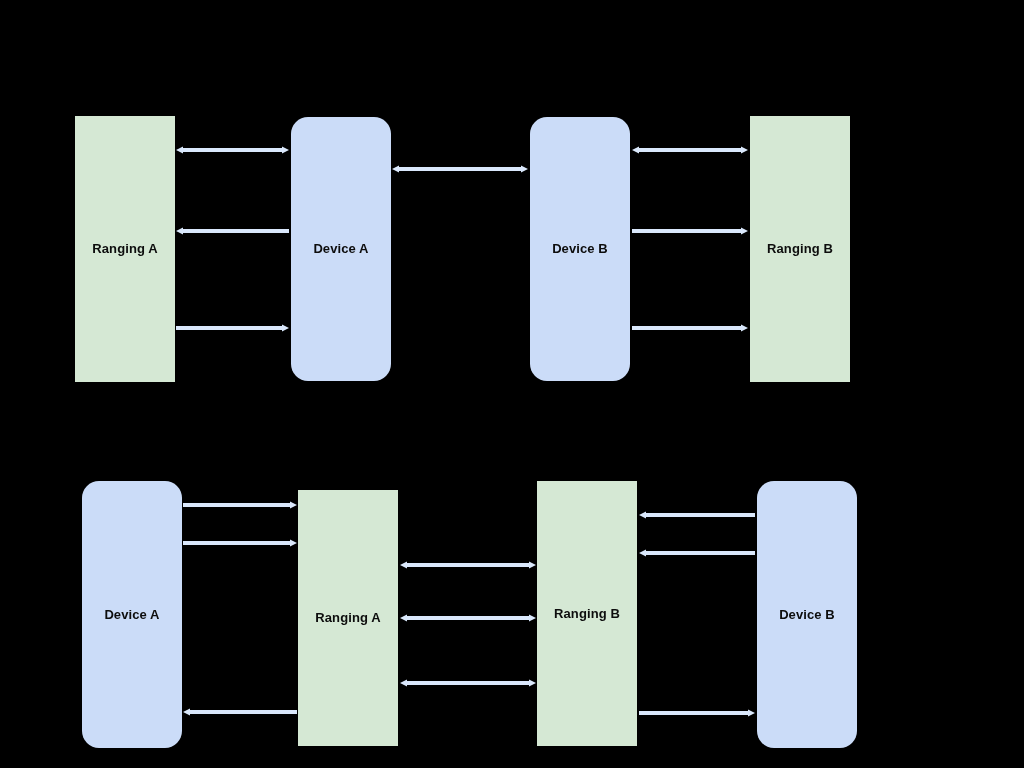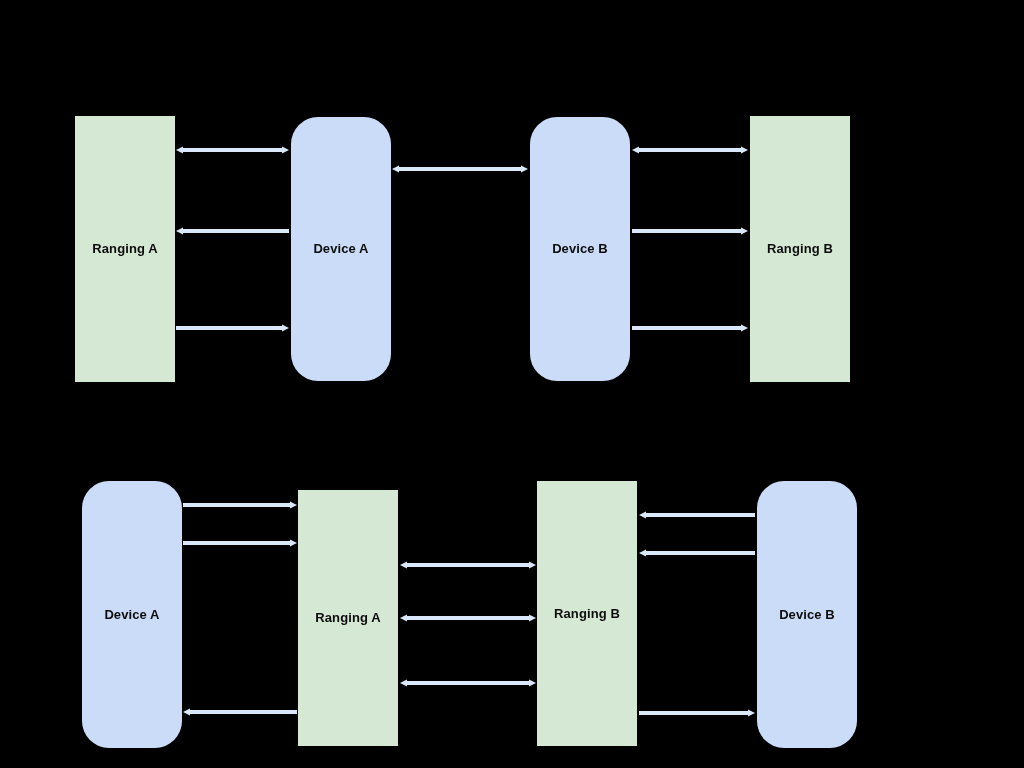--- a/index.html
+++ b/index.html
@@ -33,21 +33,21 @@
     line-height: 1.2;
     text-align: center;
     user-select: none;
   }
   .node.green {
     background: #d5e8d4;
     border-radius: 0;
   }
   .node.blue {
     background: #cbdcf8;
-    border-radius: 27px;
+    border-radius: 17px;
   }
   .node-label {
     pointer-events: none;
   }
   
   .conn {
     position: absolute;
     height: 12px;
     pointer-events: none;
   }

